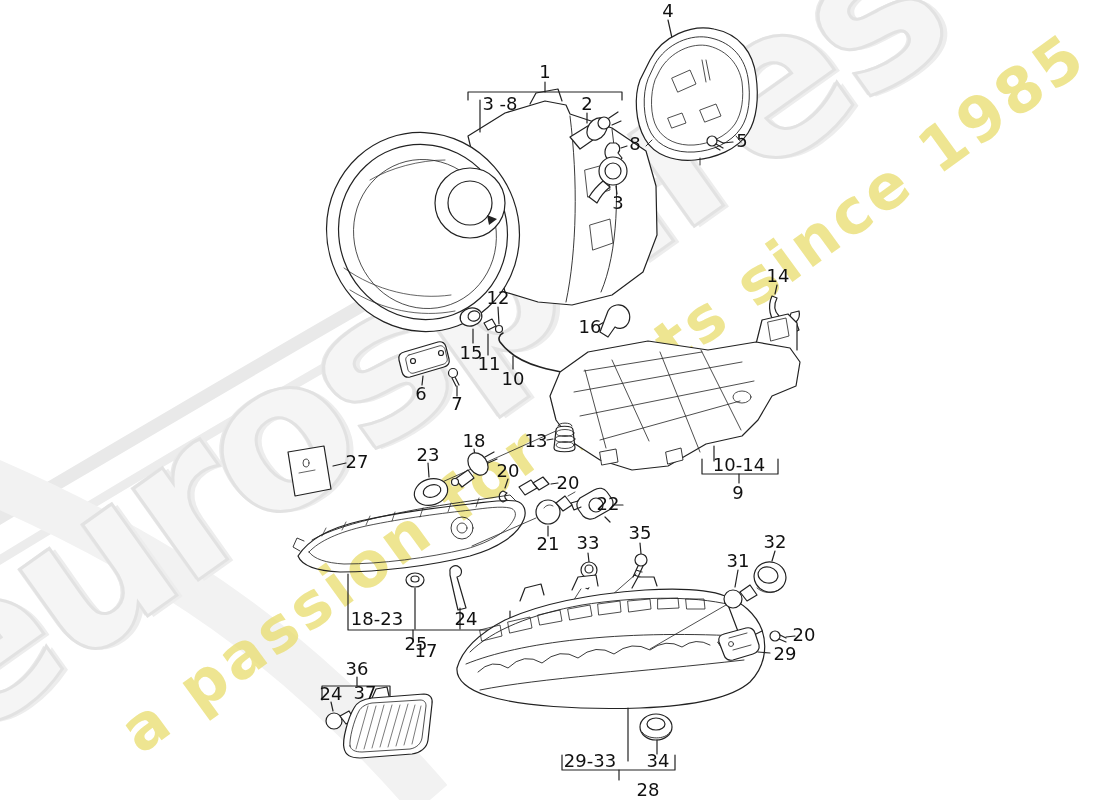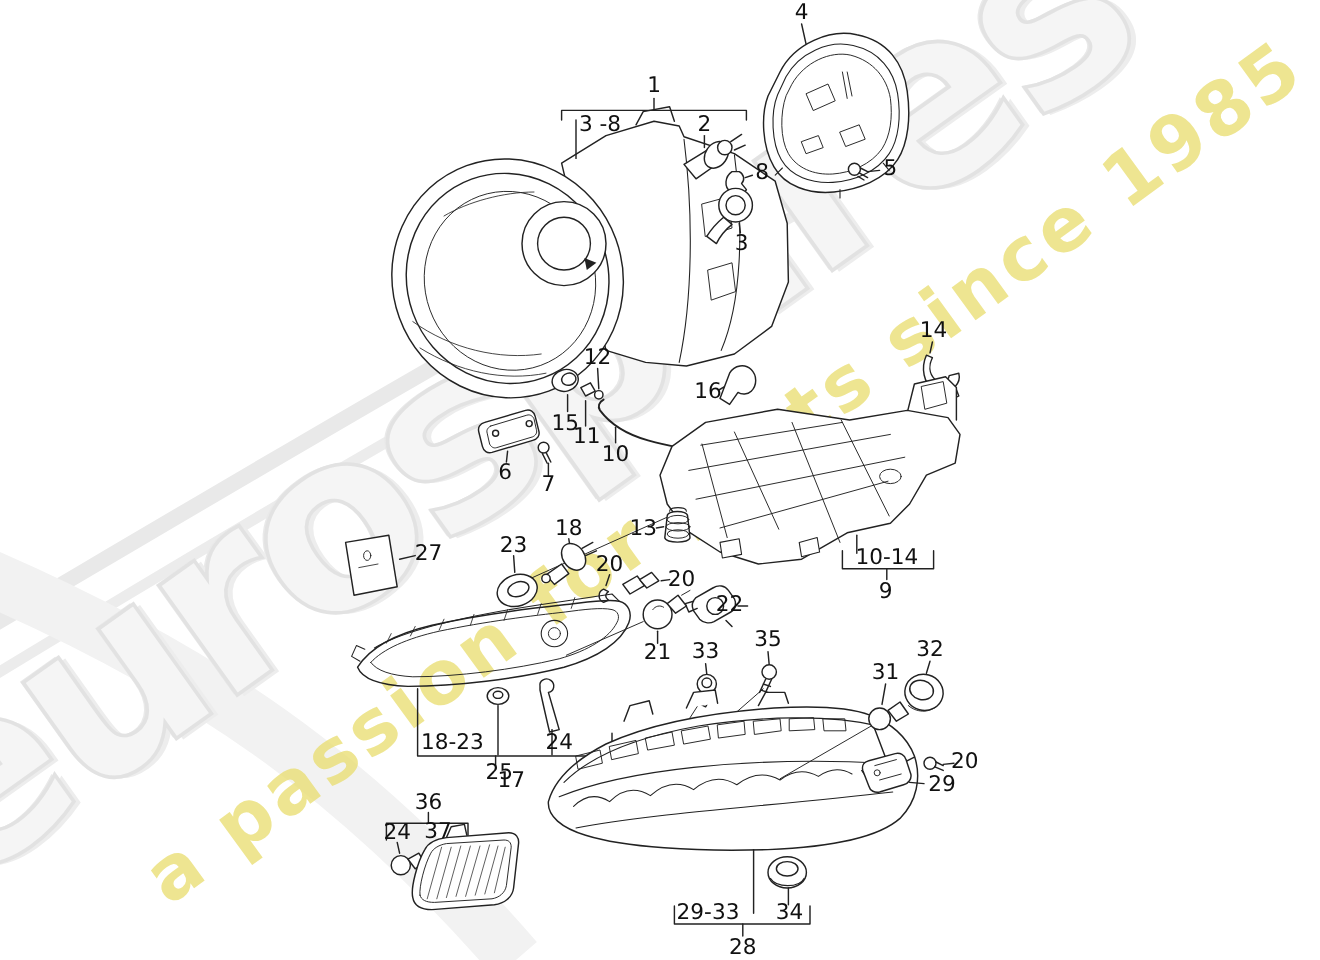--- a/index.html
+++ b/index.html
@@ -368,15 +368,15 @@
   <div class="lbl" style="left:426px;top:651px">17</div>
   <div class="lbl" style="left:357px;top:669px">36</div>
   <div class="lbl" style="left:331px;top:694px">24</div>
   <div class="lbl" style="left:365px;top:693px">37</div>
   <div class="lbl" style="left:775px;top:542px">32</div>
   <div class="lbl" style="left:738px;top:561px">31</div>
   <div class="lbl" style="left:804px;top:635px">20</div>
   <div class="lbl" style="left:785px;top:654px">29</div>
   <div class="lbl" style="left:658px;top:761px">34</div>
   <div class="lbl" style="left:590px;top:761px">29-33</div>
-  <div class="lbl" style="left:619px;top:790px">28</div>
+  <div class="lbl" style="left:648px;top:790px">28</div>
 
 </div>
 
 </body></html>

